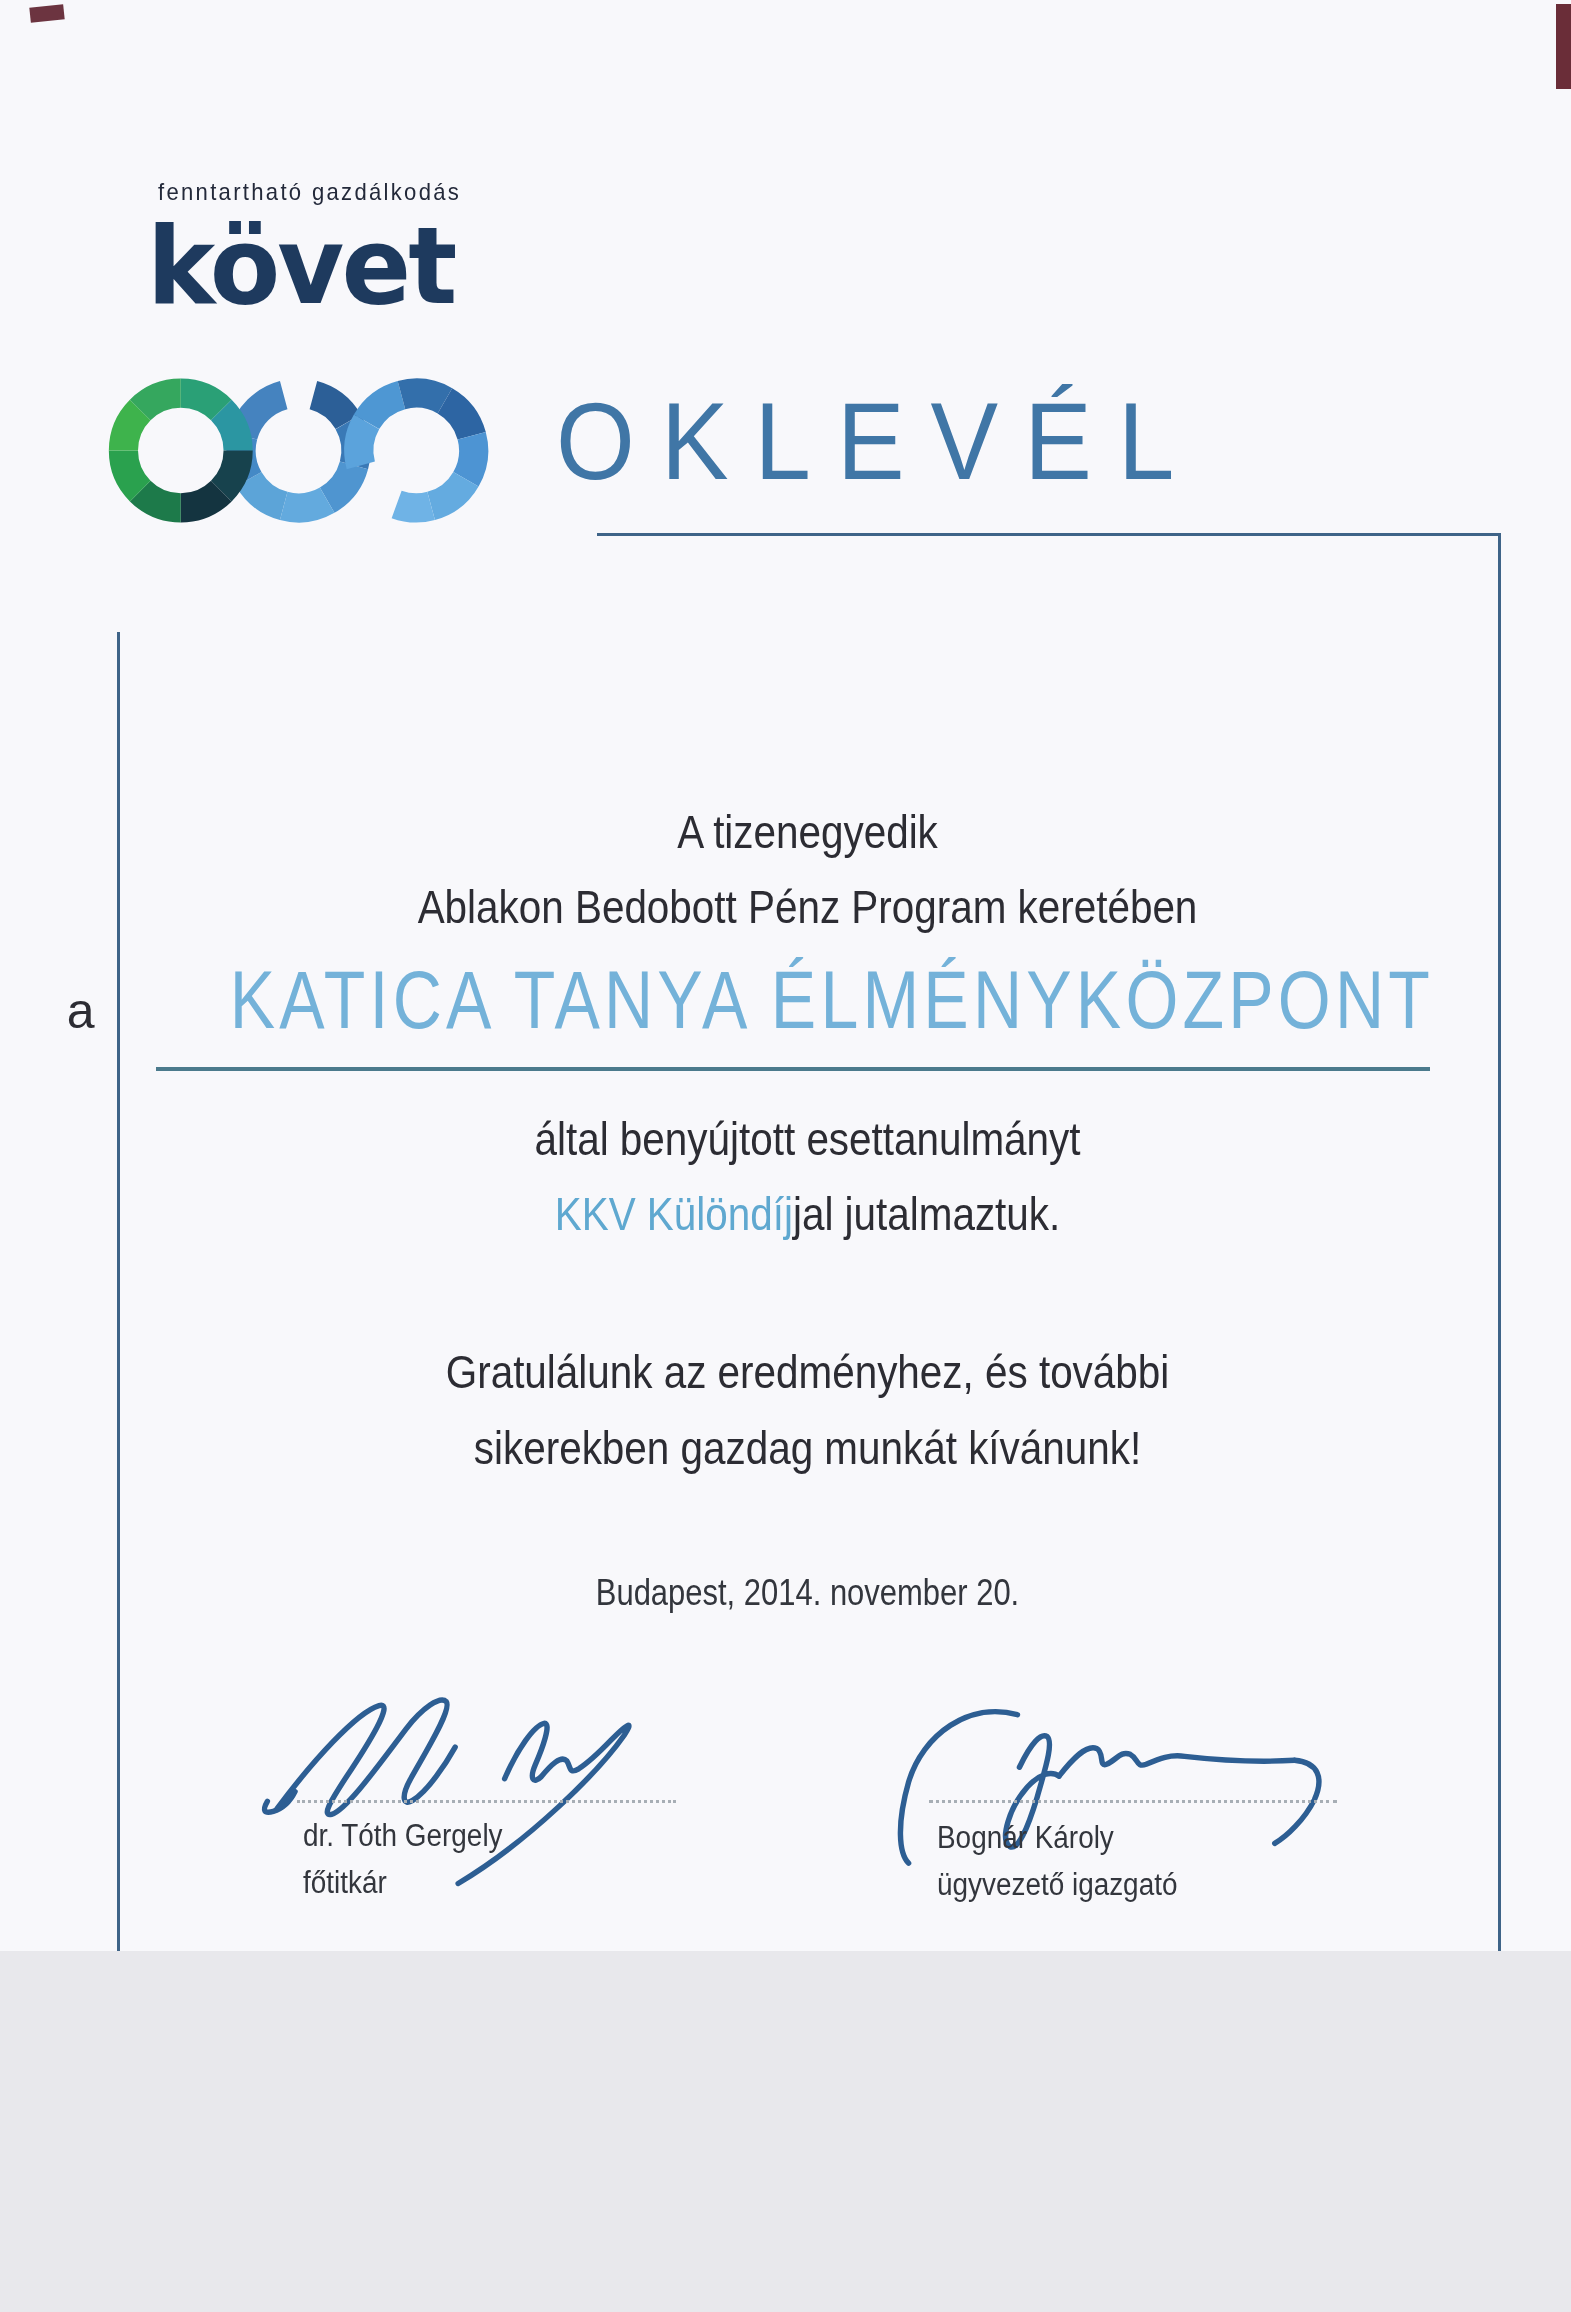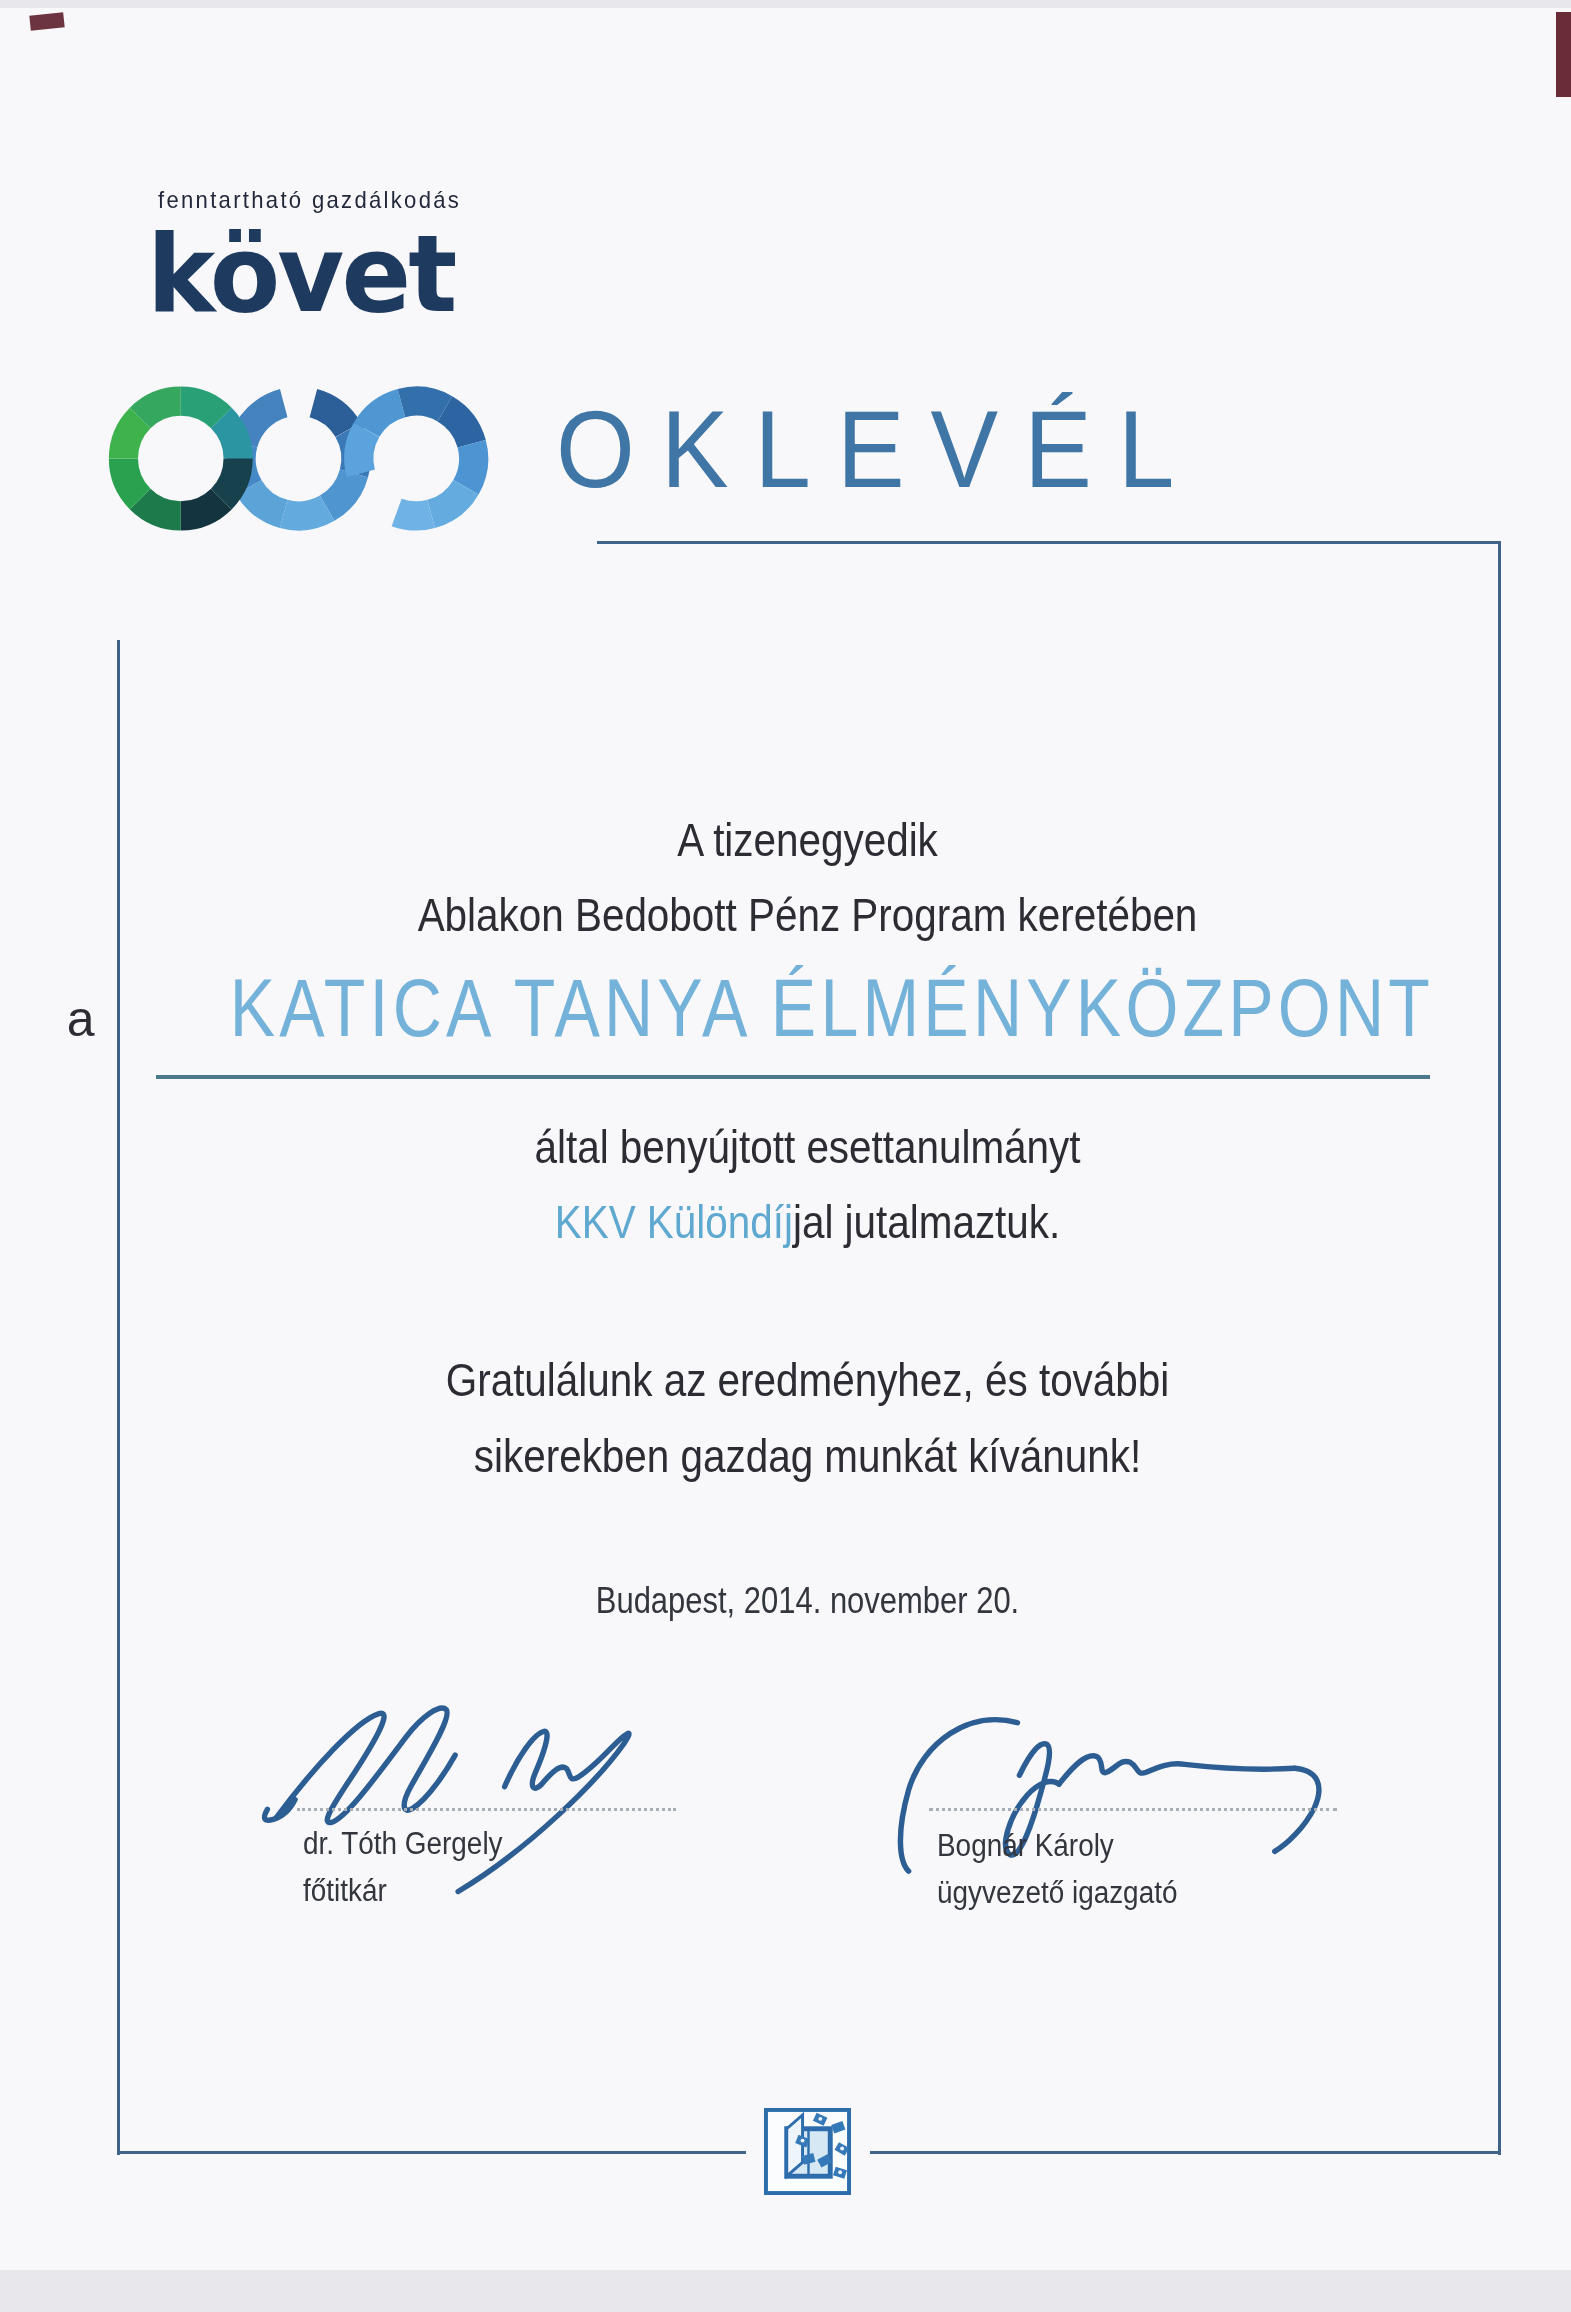--- a/index.html
+++ b/index.html
@@ -1,22 +1,22 @@
 <!DOCTYPE html>
 <html><head>
 <meta charset="utf-8">
 <style>
   html,body{margin:0;padding:0;background:#e8e8ec;}
   .page{
     position:relative;
-    width:1571px;height:2262px;
+    width:1571px;height:1951px;
     background:#f8f8fb;
     font-family:"Liberation Sans", sans-serif;
     overflow:hidden;
-    margin:8px auto;
+    margin:0 auto;
     text-decoration:underline;
   }
   
   .tagline{
     position:absolute;left:158px;top:178px;
     font-size:24px;letter-spacing:2.5px;color:#23293a;font-weight:400;
     transform:scaleX(.92);transform-origin:left center;
   }
   .wordmark{
     position:absolute;left:147px;top:204px;

